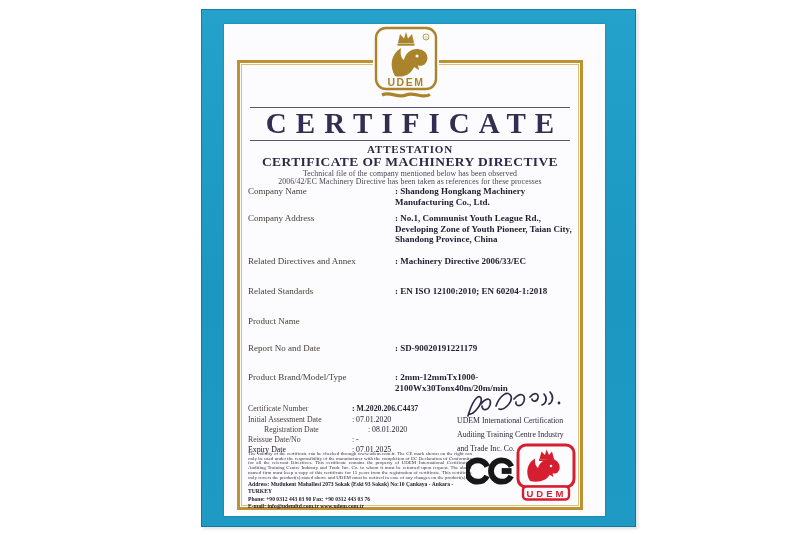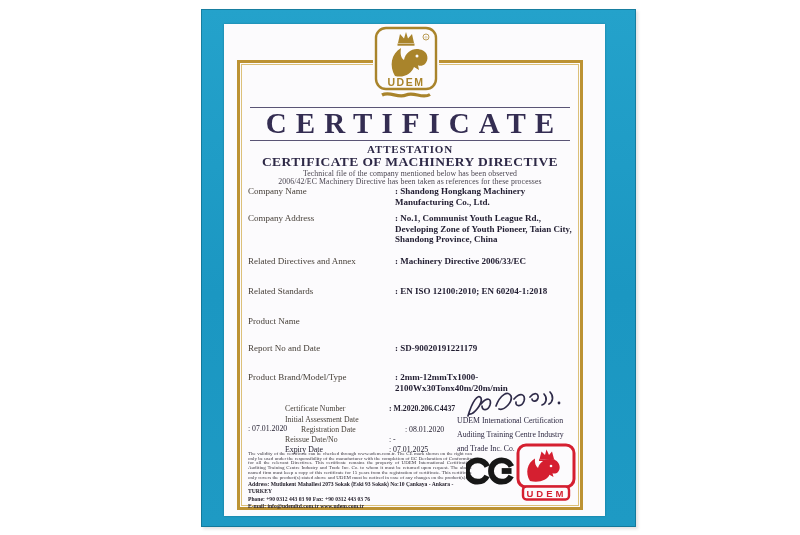--- a/index.html
+++ b/index.html
@@ -53,23 +53,23 @@
   .field-row{
     position:absolute;left:24px;width:338px;display:flex;align-items:flex-start;z-index:2;
   }
   .field-row .flabel{flex:none;width:147px;font-size:9px;color:#474039;line-height:10.5px;}
   .field-row .fvalue{width:191px;font-size:9px;font-weight:700;color:#211d31;line-height:10.5px;}
   .fr-0{top:162px;} .fr-1{top:189px;} .fr-2{top:232px;} .fr-3{top:262px;}
   .fr-4{top:292px;} .fr-5{top:319px;} .fr-6{top:348px;}
   .detail-row{
     position:absolute;left:24px;width:230px;display:flex;z-index:2;
   }
-  .detail-row .dlabel{flex:none;width:104px;font-size:7.8px;color:#474039;line-height:9px;margin-left:37px;}
+  .detail-row .dlabel{flex:none;width:104px;font-size:7.8px;color:#474039;line-height:9px;}
   .detail-row .dvalue{font-size:7.8px;color:#262233;line-height:9px;}
-  .dr-0{top:380px;} .dr-1{top:391px;flex-direction:column;} .dr-2{top:401px;padding-left:16px;} .dr-3{top:411px;} .dr-4{top:421px;}
+  .dr-0{top:380px;} .dr-1{top:391px;} .dr-2{top:401px;padding-left:16px;} .dr-3{top:411px;} .dr-4{top:421px;}
   .dr-0 .dvalue{font-weight:700;}
   .dr-4 .dlabel,.dr-4 .dvalue{font-weight:400;color:#1c1929;}
   .signature{position:absolute;left:238px;top:364px;z-index:4;}
   .issuer{
     position:absolute;left:233px;top:390px;width:126px;
     font-size:7.8px;line-height:13.8px;color:#2c2740;z-index:2;
   }
   .fine-print{
     position:absolute;left:24px;top:428px;width:224px;
     font-size:5px;line-height:4.7px;text-align:justify;color:#3c3842;z-index:2;

